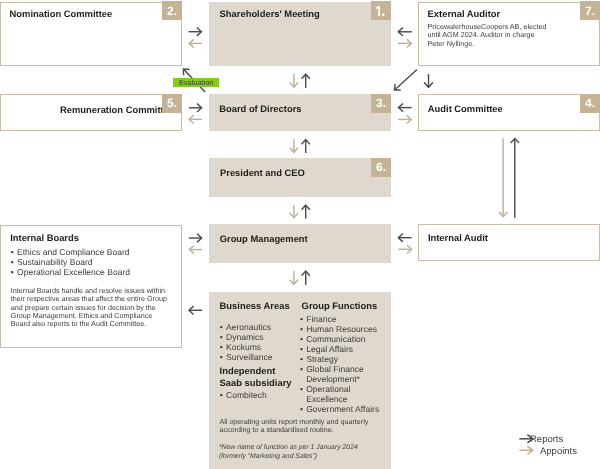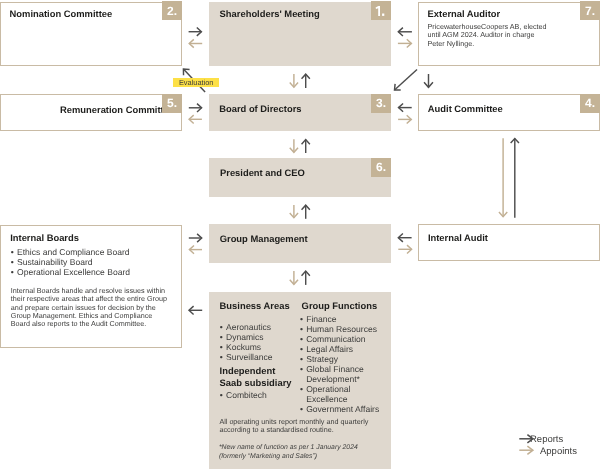--- a/index.html
+++ b/index.html
@@ -21,21 +21,21 @@
   .badge{position:absolute;background:#c4b396;color:#ffffff;font-weight:bold;
          font-size:12px;text-align:center;box-sizing:border-box;}
   .badge svg{display:block;}
   .sr{position:absolute;width:1px;height:1px;overflow:hidden;clip:rect(0,0,0,0);}
 
   .ul{position:absolute;margin:0;padding:0;list-style:none;color:#3c3c3b;
       font-size:8.55px;line-height:10.07px;}
   .ul li{position:relative;padding-left:6.8px;}
   .ul li:before{content:"\2022";position:absolute;left:0.5px;top:0;}
 
-  .evalbox{position:absolute;background:#fde047;color:#3c3c3b;
+  .evalbox{position:absolute;background:#84cc16;color:#3c3c3b;
            font-size:7.4px;text-align:center;white-space:nowrap;z-index:5;}
 
   .legend-label{position:absolute;color:#3d3d3c;font-size:9.5px;
                 line-height:11px;white-space:nowrap;}
 
   svg.arrows{position:absolute;left:0;top:0;width:600px;height:469px;
              pointer-events:none;overflow:visible;}
 </style>
 </head>
 <body>

